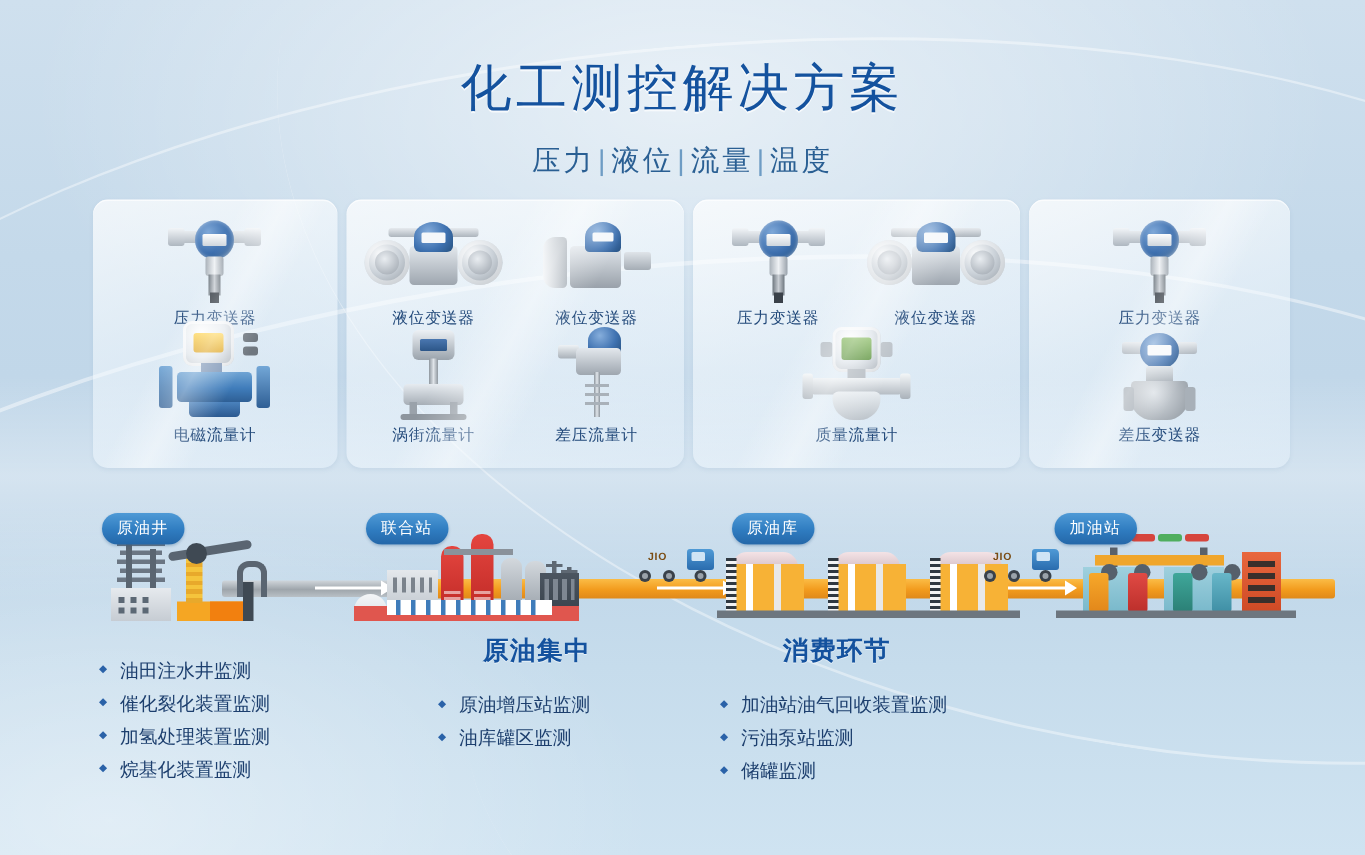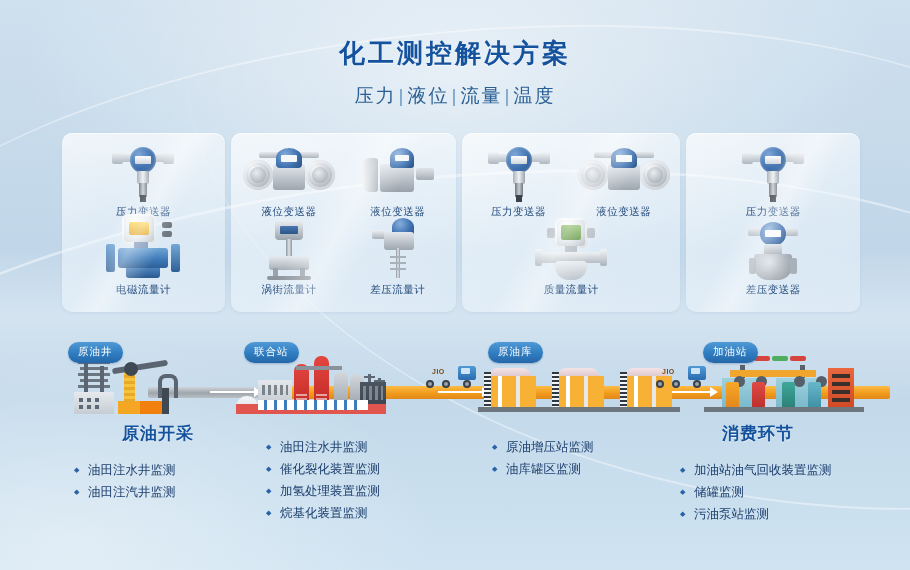--- a/index.html
+++ b/index.html
@@ -52,21 +52,21 @@
   }
   .glowband {
     position: absolute; left: 0; right: 0; top: 250px; height: 150px;
     background: linear-gradient(180deg, rgba(255,255,255,0) 0%, rgba(255,255,255,0.35) 45%, rgba(255,255,255,0) 100%);
     pointer-events: none;
   }
 
   
   .header { position: absolute; left: 0; right: 0; top: 36px; text-align: center; }
   .title {
-    font-size: 26px; font-weight: bold; letter-spacing: 3px;
+    font-size: 34px; font-weight: normal; letter-spacing: 3px;
     color: #14529e;
     text-shadow: 0 1px 0 rgba(255,255,255,0.7);
   }
   .subtitle {
     margin-top: 12px;
     font-size: 19px; letter-spacing: 2px;
     color: #2a5f93;
   }
   .subtitle .sep { color: #6e9cc4; padding: 0 2px; font-weight: 300; }
 
@@ -804,49 +804,43 @@
       </div>
 
       <div class="badge b1">原油井</div>
       <div class="badge b2">联合站</div>
       <div class="badge b3">原油库</div>
       <div class="badge b4">加油站</div>
     </div>
 
     <div class="stages">
 
-      <div class="stage s1">
-        <div class="st-title">原油开采</div>
-        <ul>
-          <li>油田注水井监测</li>
-          <li>油田注汽井监测</li>
-        </ul>
-      </div>
 
       <div class="stage s2">
         <ul>
           <li>油田注水井监测</li>
           <li>催化裂化装置监测</li>
           <li>加氢处理装置监测</li>
           <li>烷基化装置监测</li>
         </ul>
       </div>
 
       <div class="stage s3">
+        <div class="st-title">原油集中</div>
         <ul>
           <li>原油增压站监测</li>
           <li>油库罐区监测</li>
         </ul>
       </div>
 
       <div class="stage s4">
         <div class="st-title">消费环节</div>
         <ul>
           <li>加油站油气回收装置监测</li>
+          <li>污油泵站监测</li>
           <li>储罐监测</li>
-          <li>污油泵站监测</li>
         </ul>
       </div>
 
     </div>
   </div>
 
 </div>
 
 </body></html>

